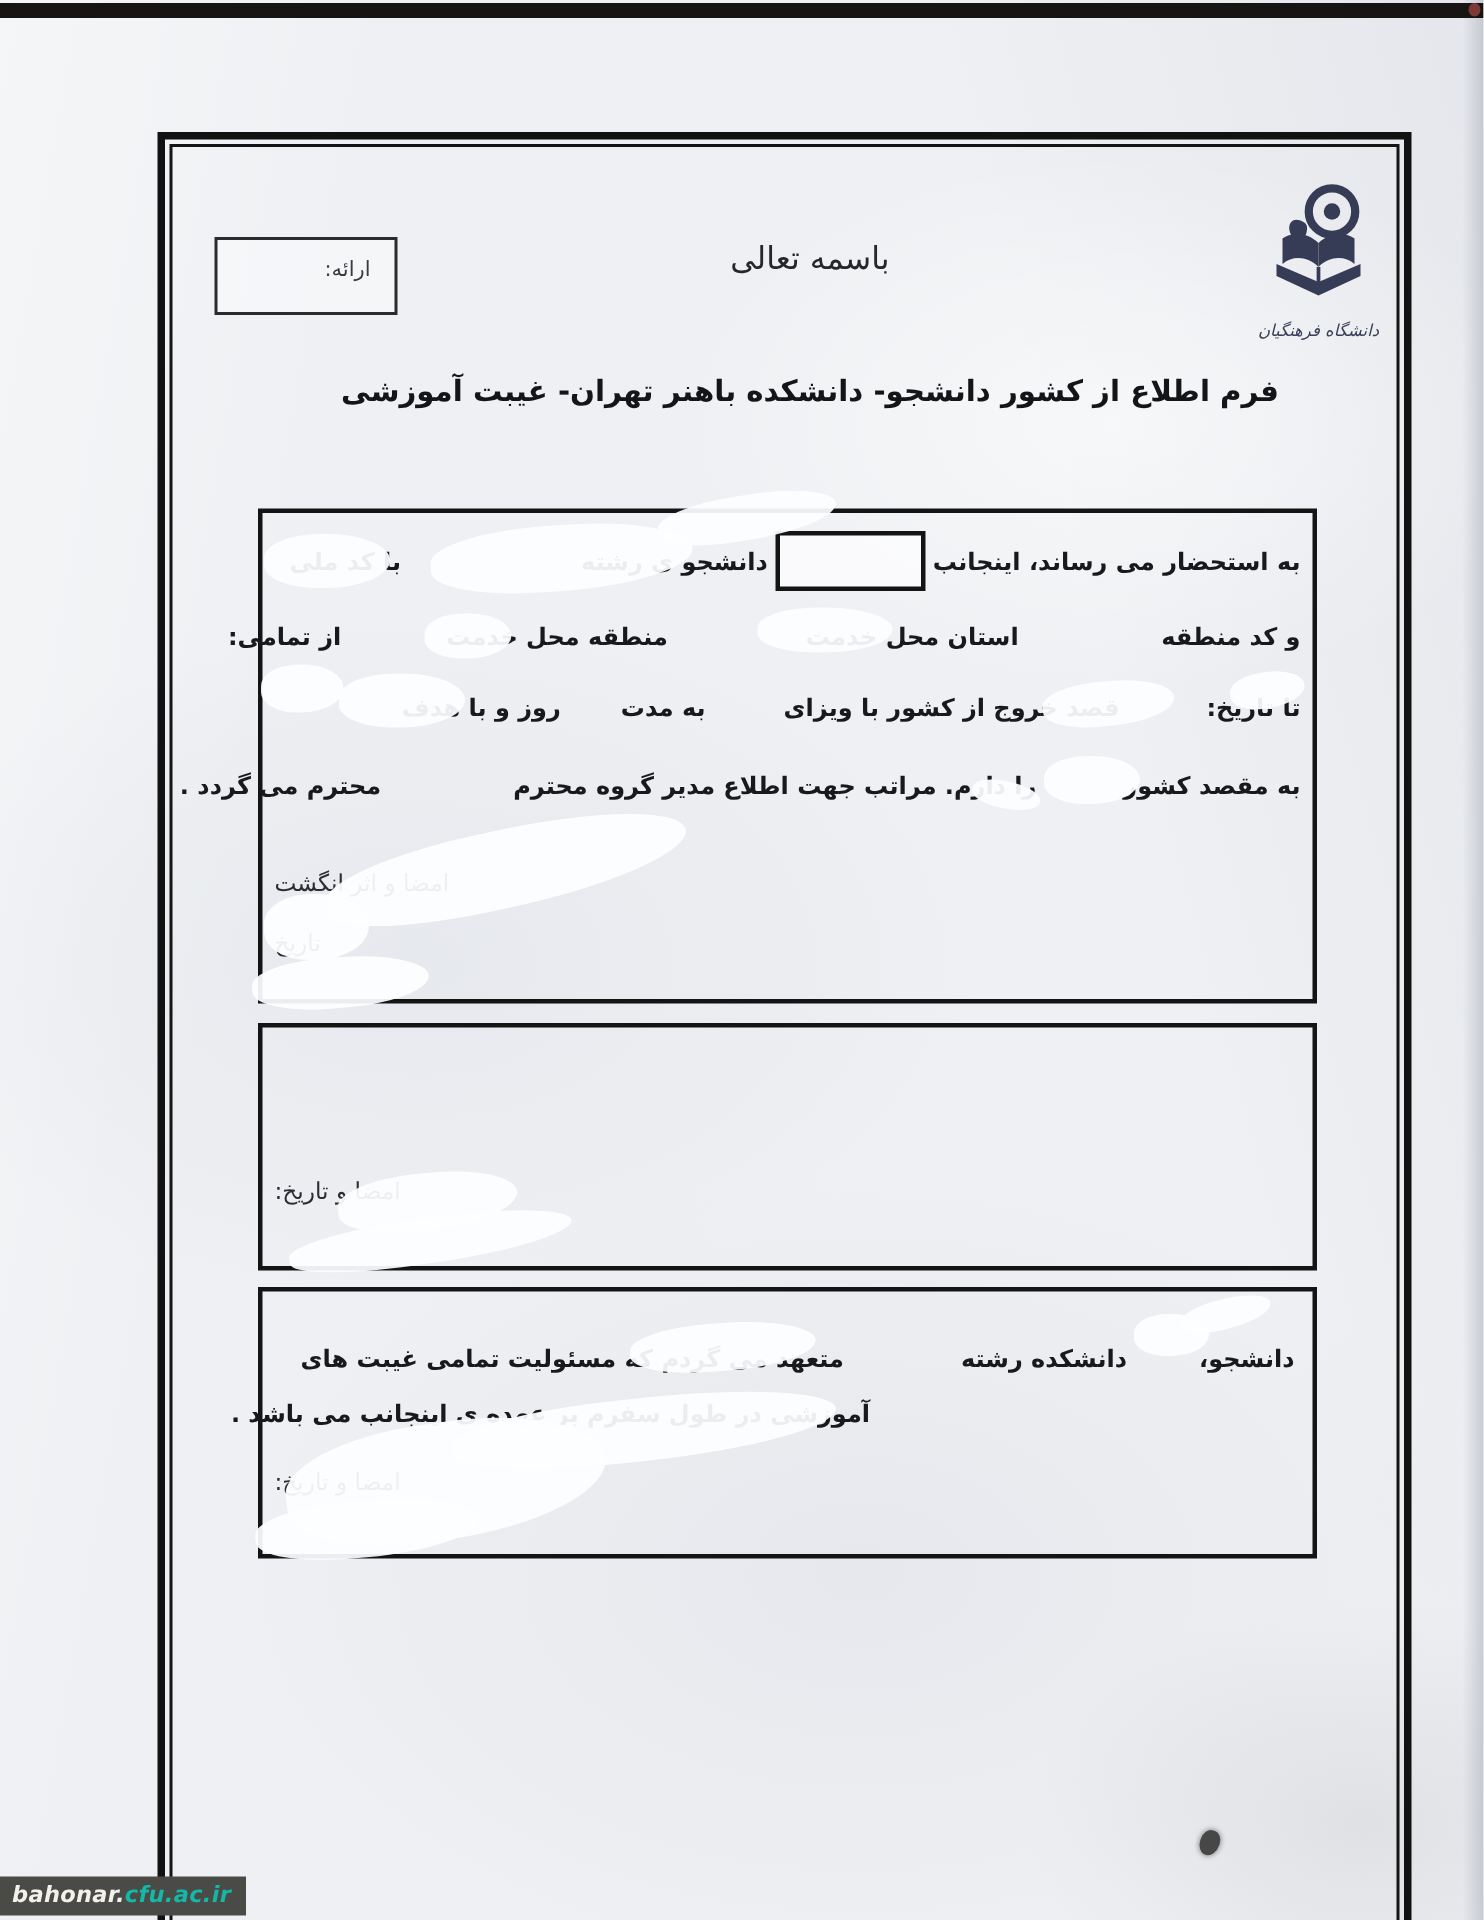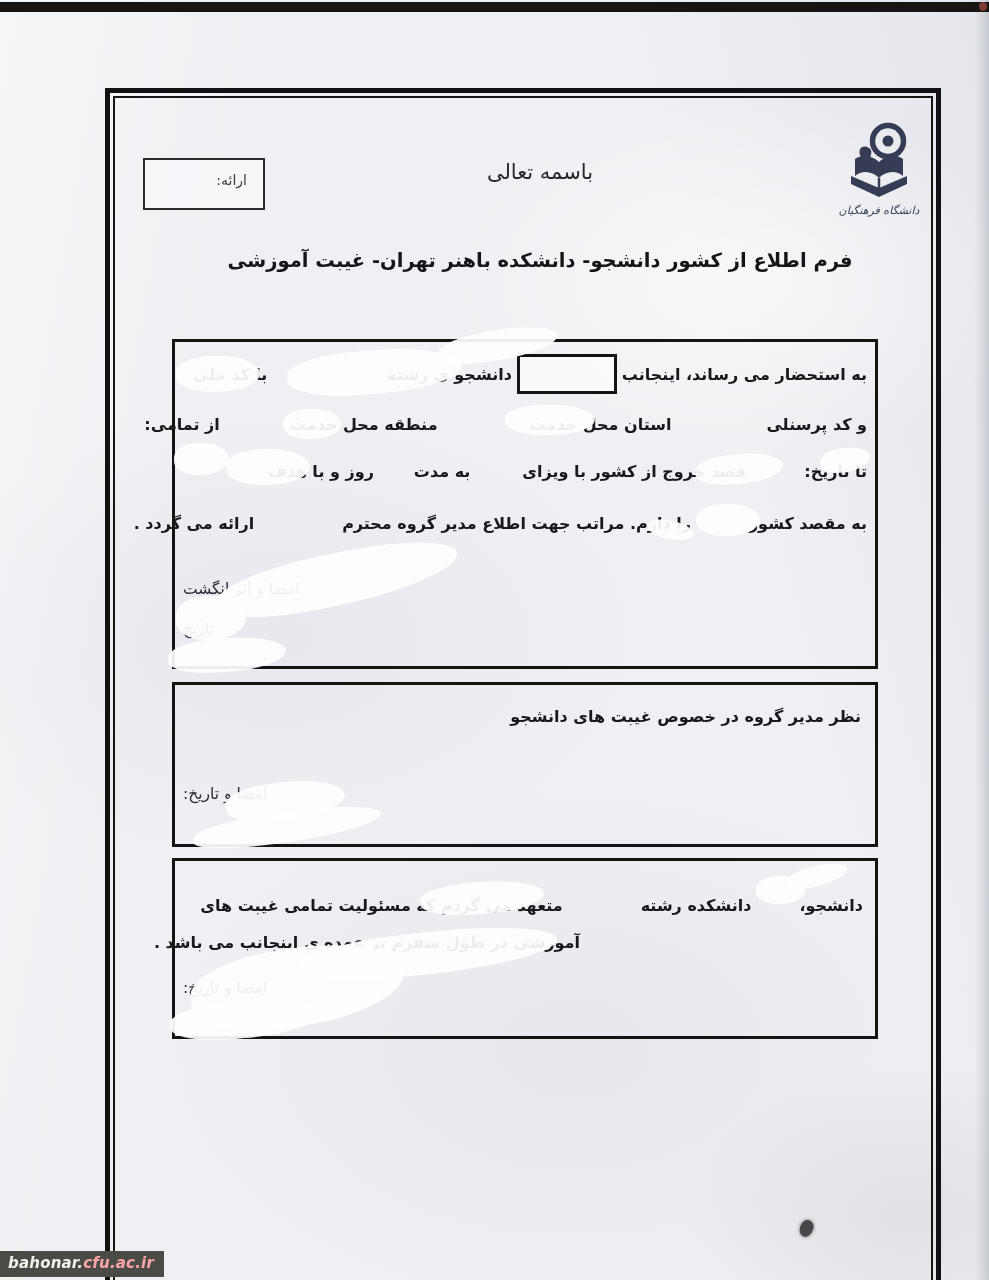--- a/index.html
+++ b/index.html
@@ -35,21 +35,21 @@
     position:absolute;left:105px;top:88px;width:826px;height:1210px;
     border:5px solid #121212;z-index:2;
   }
   .frame-inner{
     position:absolute;inset:3px;border:2px solid #151515;
   }
   
   .logo{position:absolute;left:820px;top:118px;width:118px;text-align:center;z-index:3;}
   .logo svg{display:block;margin:0 auto;}
   .logo-caption{
-    font-size:11px;color:#3a4058;margin-top:2px;font-style:italic;letter-spacing:-0.5px;
+    font-size:11px;color:#3a4058;margin-top:12px;font-style:italic;letter-spacing:-0.5px;
     direction:rtl;
   }
   .besmellah{
     position:absolute;left:430px;top:160px;width:220px;text-align:center;
     font-size:21px;color:#26272b;direction:rtl;z-index:3;
   }
   .datebox{
     position:absolute;left:143px;top:158px;width:118px;height:48px;
     border:2px solid #2b2b2e;z-index:3;background:rgba(250,251,253,.5);
   }
@@ -91,21 +91,21 @@
     position:absolute;left:800px;top:1220px;width:13px;height:17px;z-index:4;
     background:#474747;border-radius:50% 45% 55% 50%;transform:rotate(18deg);
     box-shadow:0 0 3px 1px rgba(90,90,90,.5);
   }
   .watermark{
     position:absolute;left:0;top:1251px;z-index:10;background:#4a4a47;
     padding:3px 10px 5px 8px;font-style:italic;font-weight:bold;font-size:15px;
     letter-spacing:0.2px;
   }
   .wm-a{color:#f3f1ea;}
-  .wm-b{color:#fca5a5;}
+  .wm-b{color:#14b8a6;}
 </style>
 </head>
 <body>
 
 <div class="texture"></div>
 <div class="edge-right"></div>
 <div class="scan-top"></div>
 <div class="red-speck"></div>
 
 <div class="frame">
@@ -137,21 +137,21 @@
 
 <div class="sect" id="box1">
   <div class="row" style="top:10px;">
     <span class="lbl">به استحضار می رساند، اینجانب</span>
     <span class="name-rect"></span>
     <span class="lbl">دانشجو ی رشته</span>
     <span class="sp" style="width:120px"></span>
     <span class="lbl">با کد ملی</span>
   </div>
   <div class="row" style="top:60px;">
-    <span class="lbl">و کد پرسنلی</span>
+    <span class="lbl">و کد منطقه</span>
     <span class="sp" style="width:95px"></span>
     <span class="lbl">استان محل خدمت</span>
     <span class="sp" style="width:92px"></span>
     <span class="lbl">منطقه محل خدمت</span>
     <span class="sp" style="width:70px"></span>
     <span class="lbl">از تمامی:</span>
   </div>
   <div class="row" style="top:107px;">
     <span class="lbl">تا تاریخ:</span>
     <span class="sp" style="width:58px"></span>
@@ -159,28 +159,27 @@
     <span class="sp" style="width:52px"></span>
     <span class="lbl">به مدت</span>
     <span class="sp" style="width:40px"></span>
     <span class="lbl">روز  و با هدف</span>
   </div>
   <div class="row" style="top:159px;">
     <span class="lbl">به مقصد کشور</span>
     <span class="sp" style="width:58px"></span>
     <span class="lbl">را دارم. مراتب جهت اطلاع مدیر گروه محترم</span>
     <span class="sp" style="width:88px"></span>
-    <span class="lbl">ارائه می گردد .</span>
+    <span class="lbl">محترم می گردد .</span>
   </div>
   <div class="sig" style="left:8px;top:238px;">امضا و اثر انگشت</div>
   <div class="sig" style="left:8px;top:278px;">تاریخ</div>
 </div>
 
 <div class="sect" id="box2">
-  <div class="sig" style="right:14px;top:22px;font-weight:bold;font-size:16px;color:#18191c;">نظر مدیر گروه در خصوص غیبت های دانشجو</div>
   <div class="sig" style="left:8px;top:100px;">امضا و تاریخ:</div>
 </div>
 
 <div class="sect" id="box3">
   <div class="row" style="top:22px;right:12px;">
     <span class="lbl">دانشجو،</span>
     <span class="sp" style="width:48px"></span>
     <span class="lbl">دانشکده رشته</span>
     <span class="sp" style="width:78px"></span>
     <span class="lbl">متعهد می گردم که  مسئولیت تمامی غیبت های</span>

